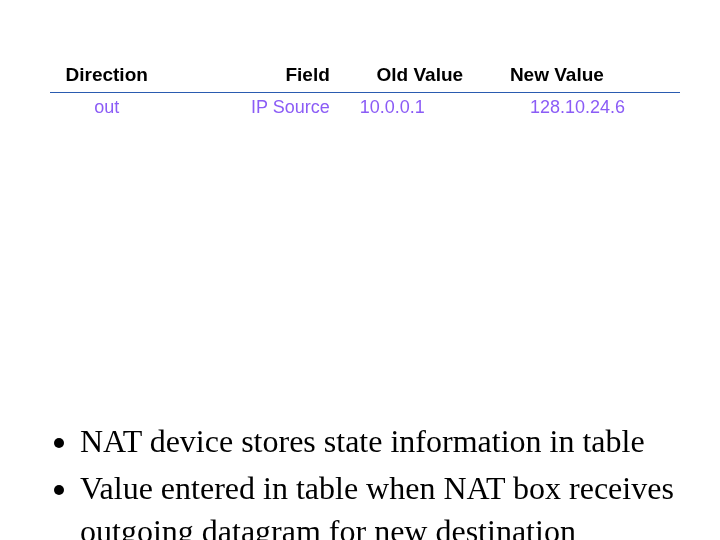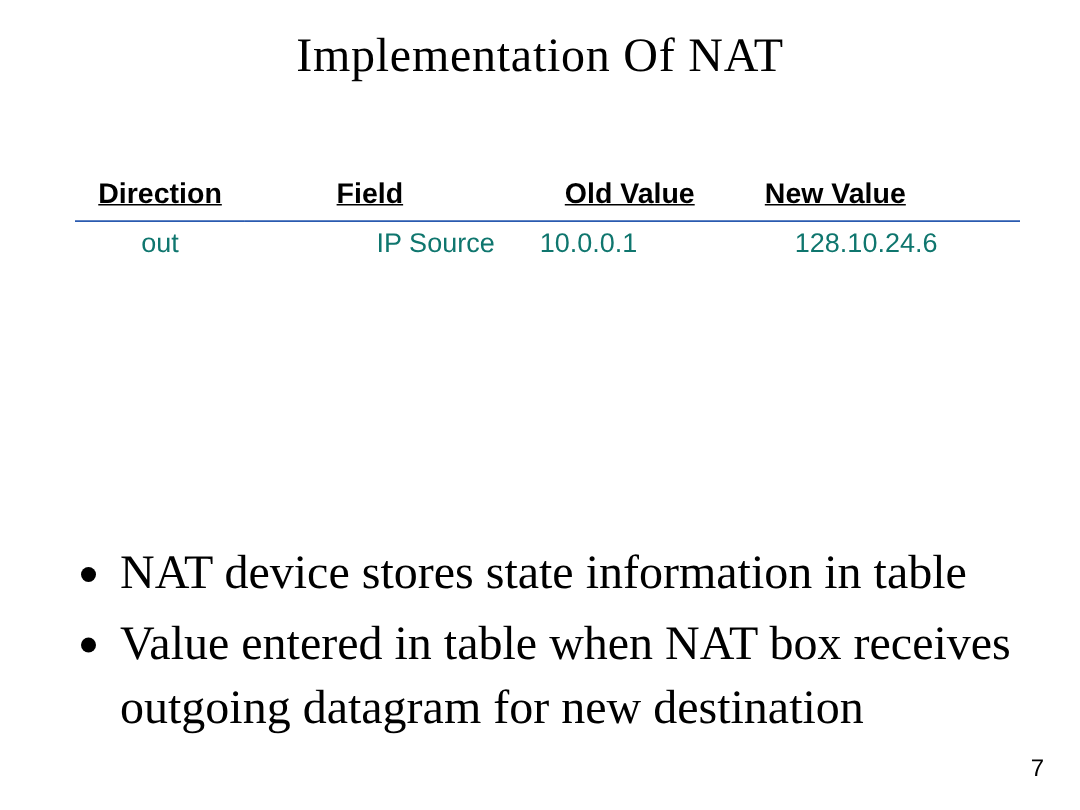--- a/index.html
+++ b/index.html
@@ -33,34 +33,33 @@
     width: 100%;
     border-collapse: collapse;
   }
   th {
     font-weight: bold;
     color: #000;
     text-align: center;
     padding: 4px 10px 6px 10px;
     border-bottom: 1.5px solid #2a5bb0;
     font-size: 19px;
-    text-decoration: underline;
   }
   td {
-    color: #0f766e;
+    color: #8b5cf6;
     text-align: center;
     padding: 4px 10px;
     font-size: 18px;
     font-weight: 500;
   }
   th:first-child, td:first-child { text-align: center; width: 18%; }
   th:nth-child(2), td:nth-child(2) { width: 28%; text-align: right; padding-left: 30px; }
   th:nth-child(3), td:nth-child(3) { width: 27%; text-align: left; padding-left: 20px; }
   th:nth-child(4), td:nth-child(4) { width: 27%; text-align: left; padding-left: 20px; }
-  th:nth-child(2){ text-align:center; padding-left:0;}
+  th:nth-child(2){ padding-left:0;}
   th:nth-child(3){ text-align:center; padding-left:0;margin-top:36px;}
   th:nth-child(4){ text-align:left; padding-left:0;}
 
   .bullets {
     position: absolute;
     top: 360px;
     left: 52px;
     right: 40px;
     font-size: 32px;
     line-height: 1.35;
@@ -80,21 +79,20 @@
     font-family: "Helvetica Neue", Helvetica, Arial, sans-serif;
     font-size: 16px;
     color: #000;
   }
 </style>
 </head>
 <body>
 
 <div class="slide">
 
-  <div class="title">Implementation Of NAT</div>
 
   <div class="table-wrap">
     <table>
       <thead>
         <tr>
           <th>Direction</th>
           <th>Field</th>
           <th>Old Value</th>
           <th>New Value</th>
         </tr>

